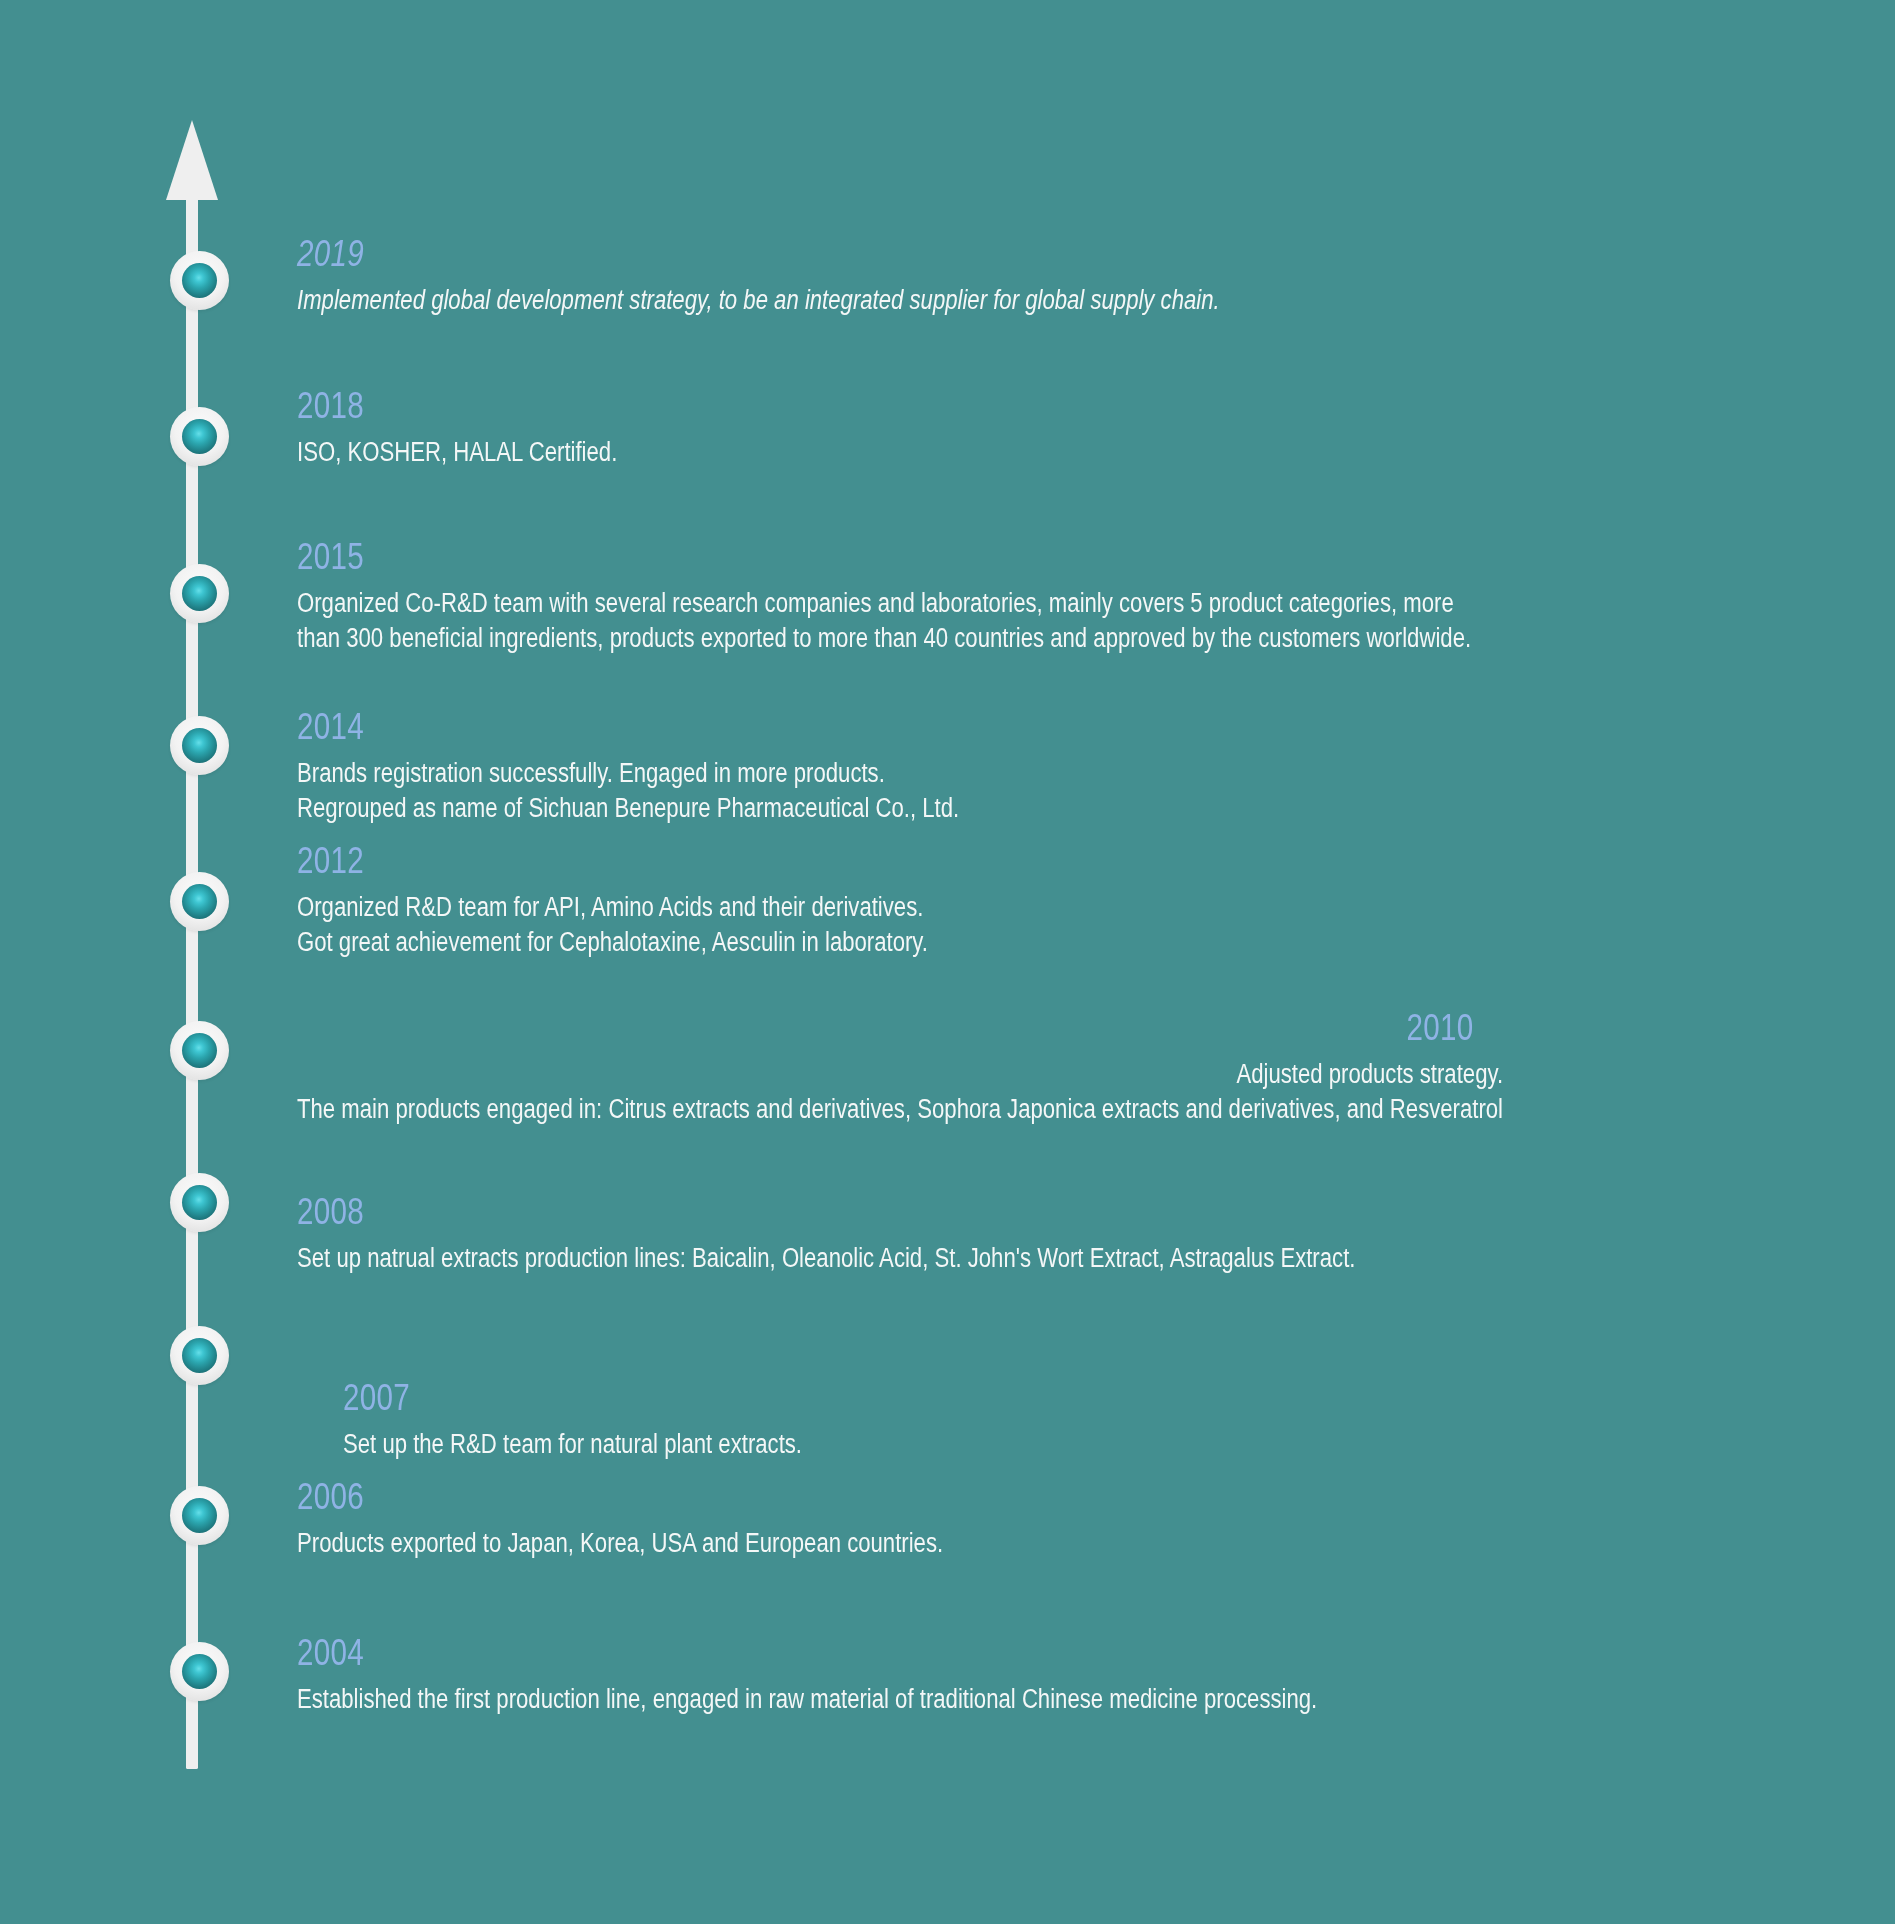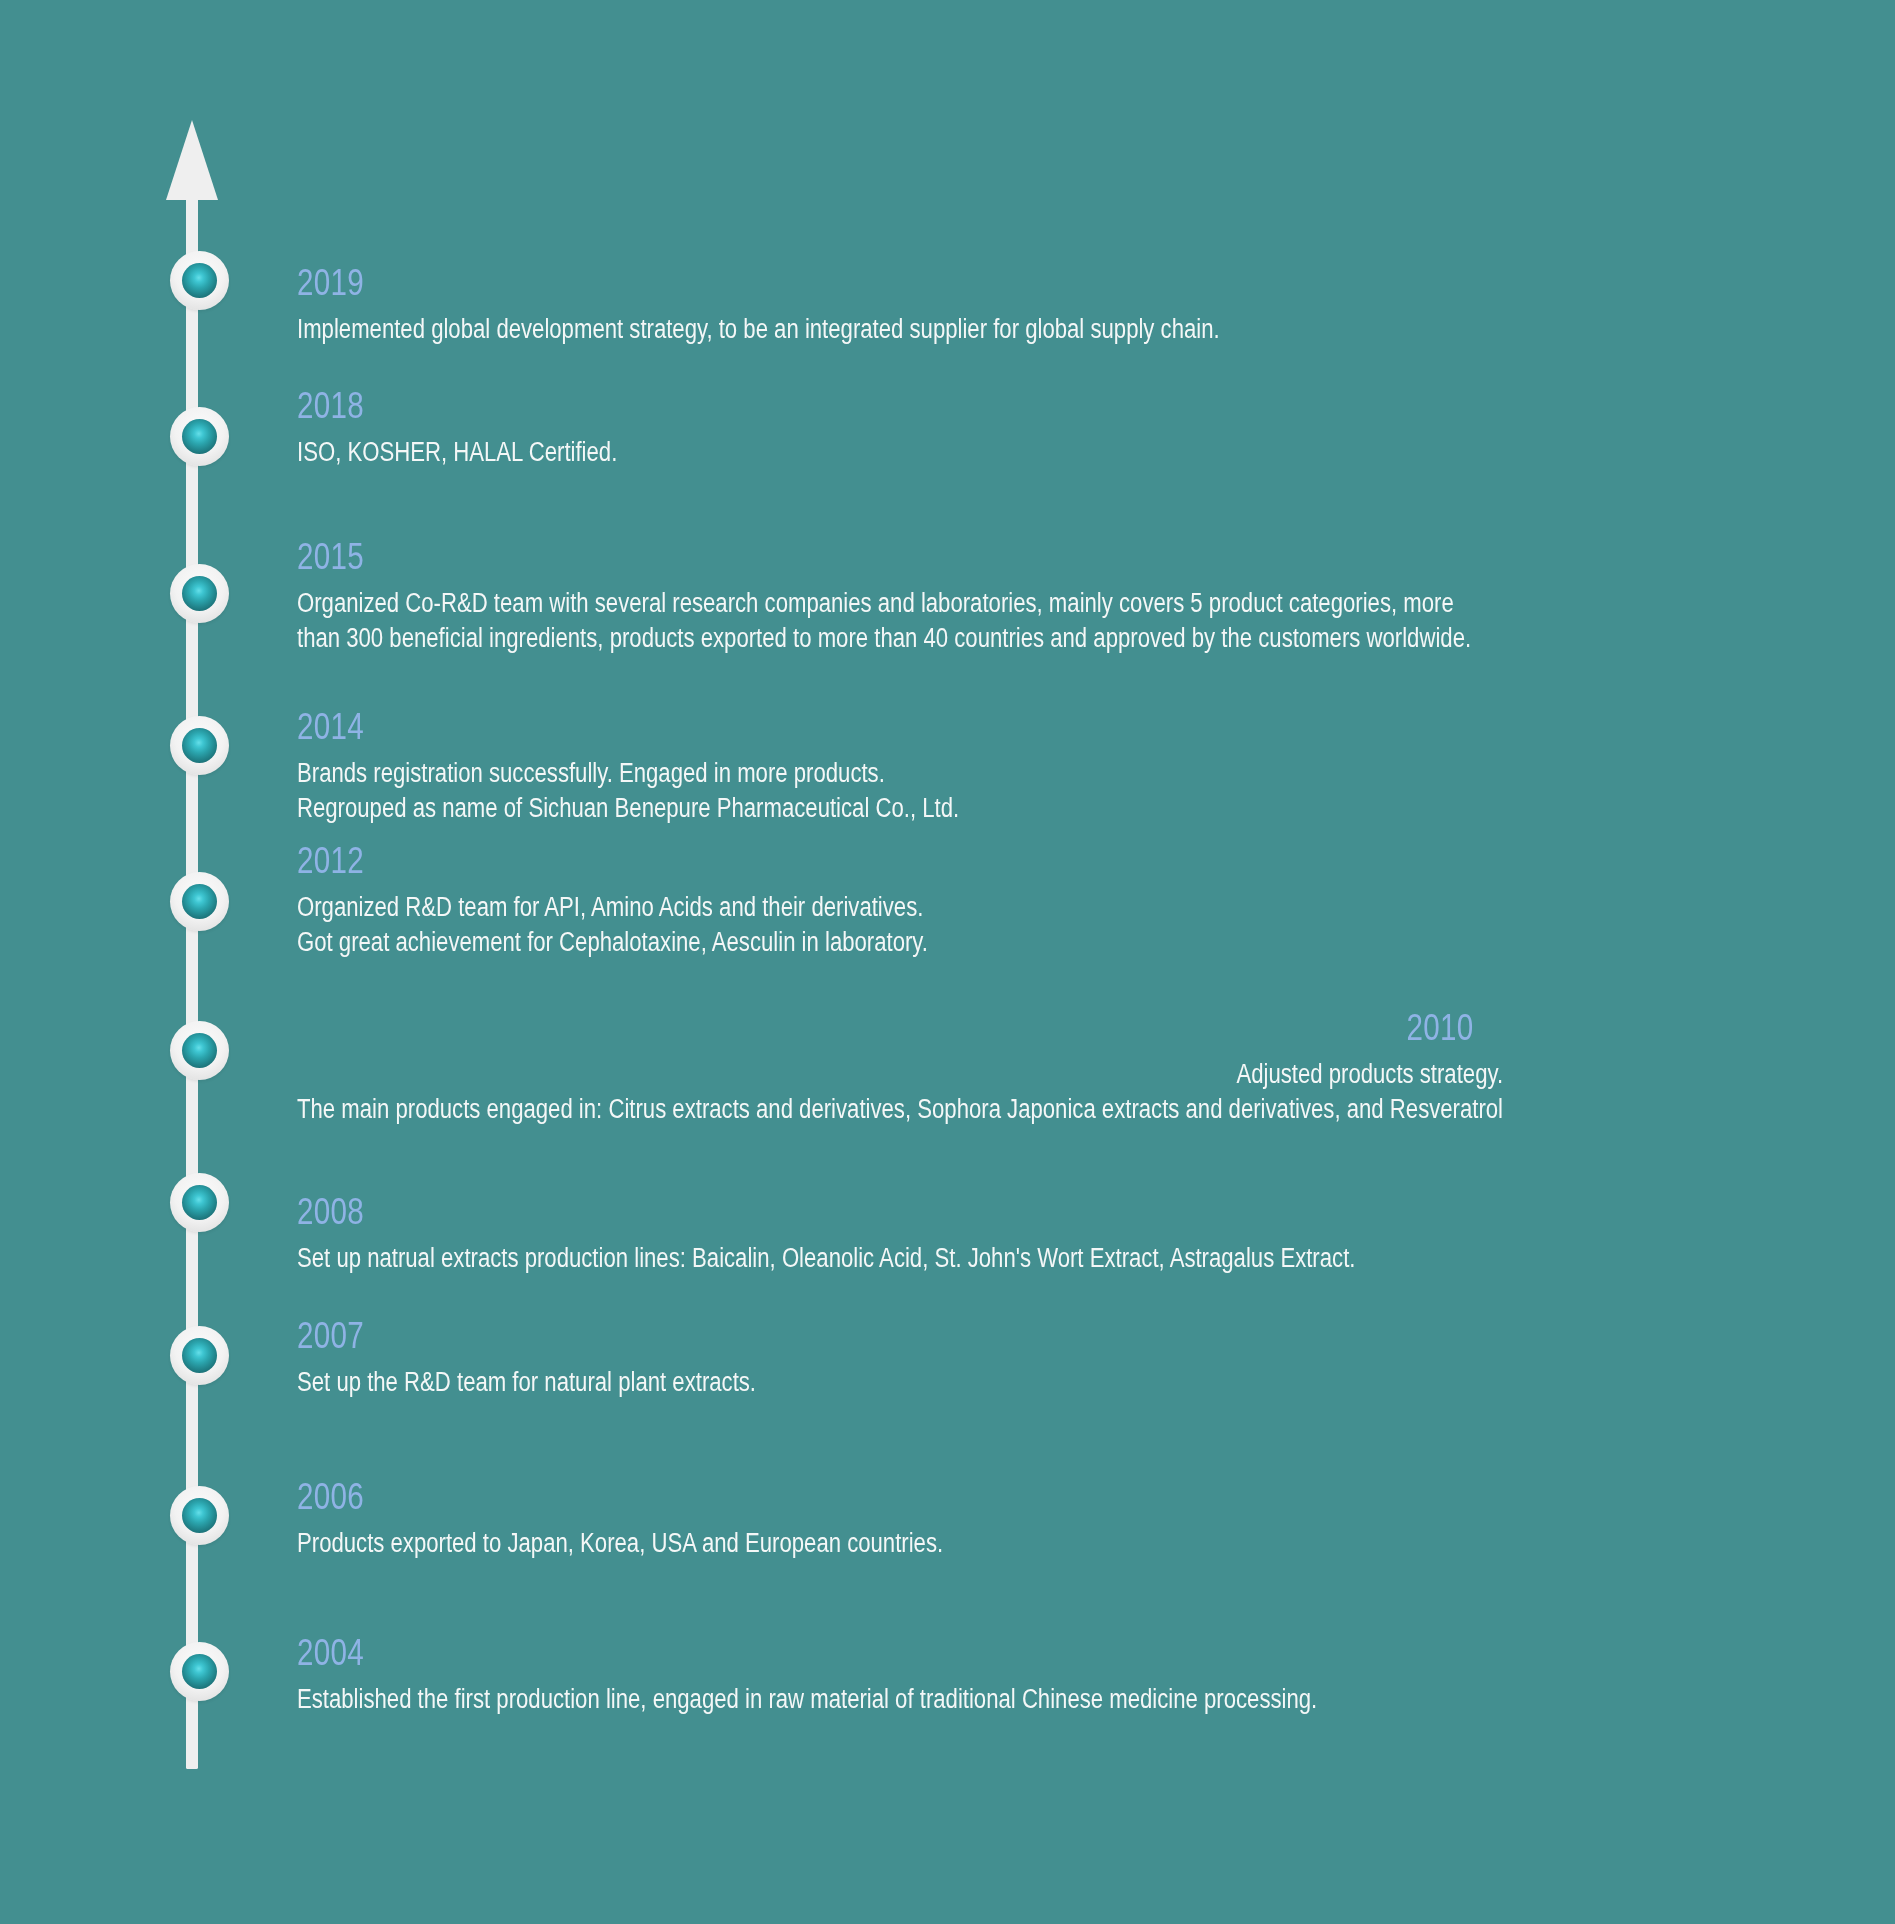--- a/index.html
+++ b/index.html
@@ -130,21 +130,21 @@
       <div class="marker-core"></div>
     </div>
     <div class="marker" style="top: 1516px; left: 192px;">
       <div class="marker-core"></div>
     </div>
     <div class="marker" style="top: 1672px; left: 192px;">
       <div class="marker-core"></div>
     </div>
   </div>
 <div id="entries-layer">
-    <div class="entry" style="top: 262px;">
+    <div class="entry" style="top: 233px; font-style: italic;">
       <div class="entry-year">2019</div>
       <div class="entry-body">
         <div class="entry-line">Implemented global development strategy, to be an integrated supplier for global supply chain.</div>
       </div>
     </div>
     <div class="entry" style="top: 385px;">
       <div class="entry-year">2018</div>
       <div class="entry-body">
         <div class="entry-line">ISO, KOSHER, HALAL Certified.</div>
       </div>
@@ -176,21 +176,21 @@
         <div class="entry-line">Adjusted products strategy.</div>
         <div class="entry-line">The main products engaged in: Citrus extracts and derivatives, Sophora Japonica extracts and derivatives, and Resveratrol</div>
       </div>
     </div>
     <div class="entry" style="top: 1163px; margin-top: 28px;">
       <div class="entry-year">2008</div>
       <div class="entry-body">
         <div class="entry-line">Set up natrual extracts production lines: Baicalin,  Oleanolic Acid, St. John's Wort Extract, Astragalus Extract.</div>
       </div>
     </div>
-    <div class="entry" style="top: 1315px;">
+    <div class="entry" style="top: 1377px; margin-left: 46px;">
       <div class="entry-year">2007</div>
       <div class="entry-body">
         <div class="entry-line">Set up the R&amp;D team for natural plant extracts.</div>
       </div>
     </div>
     <div class="entry" style="top: 1476px;">
       <div class="entry-year">2006</div>
       <div class="entry-body">
         <div class="entry-line">Products exported to Japan, Korea, USA and European countries.</div>
       </div>

